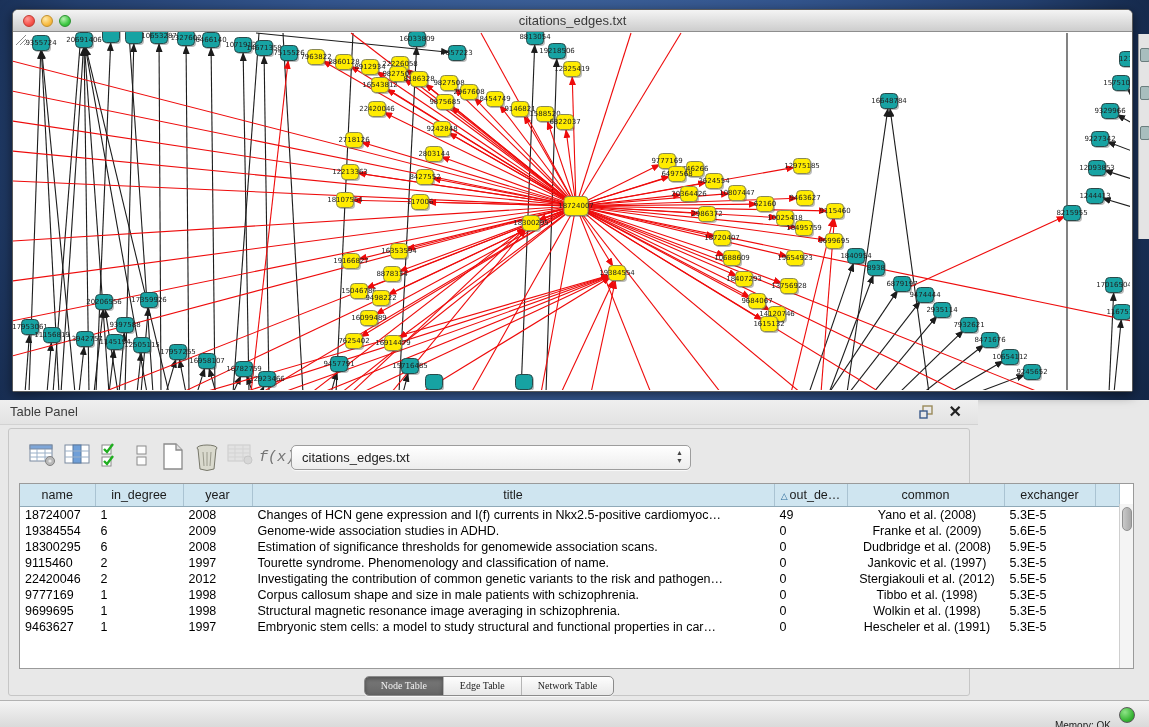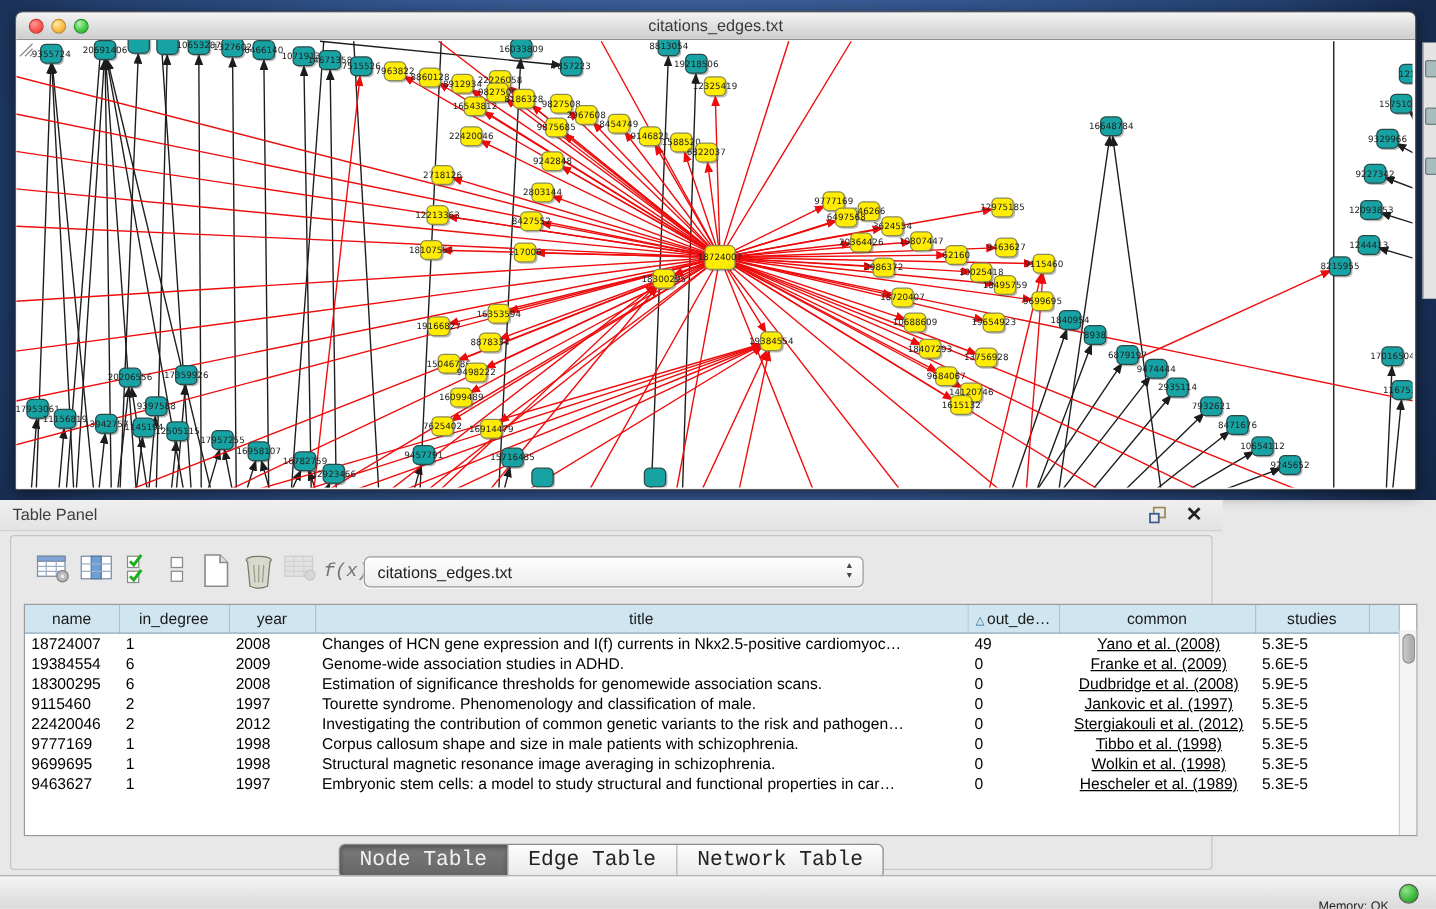--- a/index.html
+++ b/index.html
@@ -37,30 +37,30 @@
   .combo .cval{position:absolute;left:10px;top:4px;font-size:13px;color:#222;}
   .combo .stepper{position:absolute;right:7px;top:3px;font-size:7px;line-height:8px;color:#444;text-align:center;}
   .fx{font-family:Liberation Mono, monospace;font-style:italic;font-size:15px;color:#737373;}
   
   .gridwrap{position:absolute;left:10px;top:54px;width:1113px;height:184px;background:#fff;border:1px solid #9a9a9a;}
   table.grid{border-collapse:collapse;table-layout:fixed;width:1100px;font-size:12.5px;color:#000;}
   table.grid th{height:20px;background:#cfe5f0;border-right:1px solid #aac3d2;border-bottom:1px solid #8fa9b8;
     font-weight:normal;font-size:12.5px;color:#1b1b1b;overflow:hidden;white-space:nowrap;cursor:pointer;}
   table.grid td{height:16px;padding:0 2px 0 5px;border-right:1px solid transparent;overflow:hidden;
     white-space:nowrap;}
-  td.c-center{text-align:center;text-decoration:underline;}
+  td.c-center{text-align:center;}
   .sorttri{font-size:9px;color:#2a6a9a;margin-right:2px;}
   .vscroll{position:absolute;right:0;top:20px;bottom:0;width:13px;background:#f4f4f4;border-left:1px solid #cfcfcf;}
   .vthumb{position:absolute;left:2px;top:3px;width:8px;height:22px;background:linear-gradient(90deg,#c9c9c9,#a8a8a8);
     border:1px solid #909090;border-radius:5px;cursor:pointer;}
   
   .segwrap{position:absolute;left:0;right:0;top:246px;text-align:center;}
   .seg{display:inline-flex;border:1px solid #8b8b8b;border-radius:5px;overflow:hidden;
     background:linear-gradient(#fdfdfd,#e8e8e8);box-shadow:0 1px 0 rgba(255,255,255,.7);}
-  .seg button{font-family:Liberation Mono, monospace;font-size:17px;padding:3px 16px 4px;border:none;
+  .seg button{font-family:Liberation Serif, serif;font-size:10px;padding:3px 16px 4px;border:none;
     background:transparent;color:#222;border-left:1px solid #b5b5b5;cursor:pointer;}
   .seg button:first-child{border-left:none;}
   .seg button.active{background:linear-gradient(#7a7a7a,#666);color:#f2f2f2;
     box-shadow:inset 0 2px 4px rgba(0,0,0,.35);}
   
   .statusbar{position:absolute;left:0;top:700px;width:1149px;height:27px;
     background:linear-gradient(#f4f4f4,#d9d9d9);border-top:1px solid #b2b2b2;}
   .mem{position:absolute;right:38px;top:19px;font-size:10px;color:#222;}
   .memdot{position:absolute;right:14px;top:6px;width:14px;height:14px;border-radius:50%;
     background:radial-gradient(circle at 35% 30%,#8ee487,#35b332 65%,#239122);border:1px solid #5a5a5a;}
@@ -851,21 +851,21 @@
             <col>
         </colgroup>
         <thead>
             <tr id="tbl-head">
               <th>name</th>
               <th>in_degree</th>
               <th>year</th>
               <th>title</th>
               <th><span class="sorttri">△</span>out_de…</th>
               <th>common</th>
-              <th>studies</th>
+              <th>exchanger</th>
               <th></th>
             </tr>
           </thead>
         <tbody id="tbl-body">
             <tr>
               <td>18724007</td>
               <td>1</td>
               <td>2008</td>
               <td>Changes of HCN gene expression and I(f) currents in Nkx2.5-positive cardiomyoc…</td>
               <td>49</td>
@@ -890,21 +890,21 @@
               <td>Estimation of significance thresholds for genomewide association scans.</td>
               <td>0</td>
               <td class="c-center">Dudbridge et al. (2008)</td>
               <td>5.9E-5</td>
               <td></td>
             </tr>
             <tr>
               <td>9115460</td>
               <td>2</td>
               <td>1997</td>
-              <td>Tourette syndrome. Phenomenology and classification of male.</td>
+              <td>Tourette syndrome. Phenomenology and classification of name.</td>
               <td>0</td>
               <td class="c-center">Jankovic et al. (1997)</td>
               <td>5.3E-5</td>
               <td></td>
             </tr>
             <tr>
               <td>22420046</td>
               <td>2</td>
               <td>2012</td>
               <td>Investigating the contribution of common genetic variants to the risk and pathogen…</td>
@@ -932,21 +932,21 @@
               <td class="c-center">Wolkin et al. (1998)</td>
               <td>5.3E-5</td>
               <td></td>
             </tr>
             <tr>
               <td>9463627</td>
               <td>1</td>
               <td>1997</td>
               <td>Embryonic stem cells: a model to study structural and functional properties in car…</td>
               <td>0</td>
-              <td class="c-center">Hescheler et al. (1989)</td>
+              <td class="c-center">Hescheler et al. (1991)</td>
               <td>5.3E-5</td>
               <td></td>
             </tr>
           </tbody>
       </table>
       <div class="vscroll">
         <div class="vthumb"></div>
       </div>
     </div>
 

